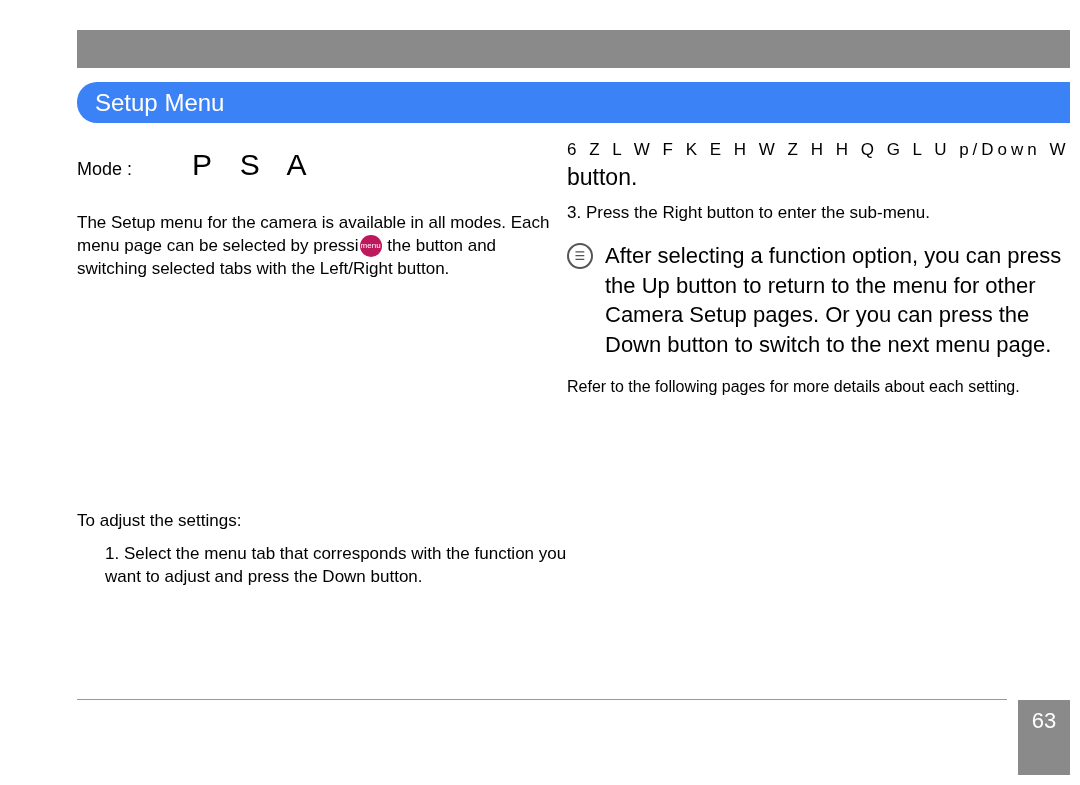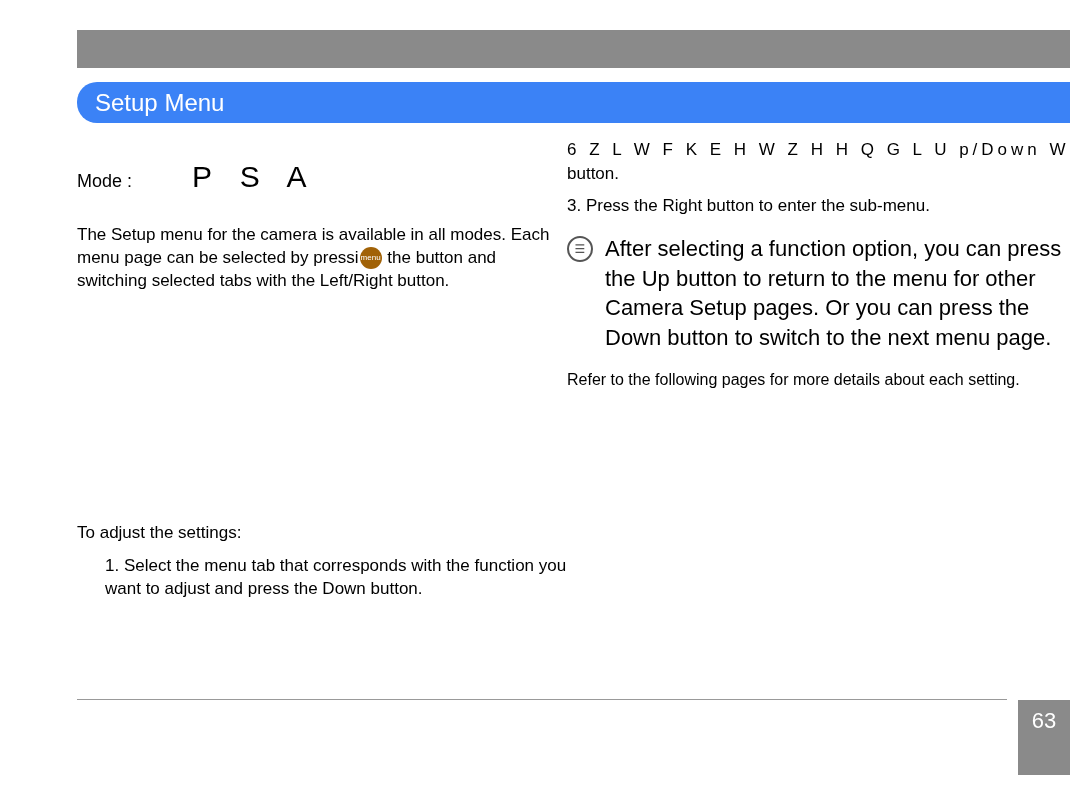--- a/index.html
+++ b/index.html
@@ -52,21 +52,21 @@
   }
   .col-right {
     position: absolute;
     left: 490px;
     top: 0;
     width: 503px;
   }
   .mode-row {
     display: flex;
     align-items: baseline;
-    margin-top: 20px;
+    margin-top: 8px;
     margin-bottom: 30px;
   }
   .mode-label {
     font-size: 18px;
     margin-right: 60px;
   }
   .mode-letters {
     font-size: 30px;
     letter-spacing: 10px;
   }
@@ -75,21 +75,21 @@
     line-height: 1.35;
     margin-bottom: 10px;
   }
   .menu-icon {
     display: inline-flex;
     align-items: center;
     justify-content: center;
     width: 22px;
     height: 22px;
     border-radius: 50%;
-    background: #a16207;
+    background: #be185d;
     color: #fff;
     font-size: 8px;
     vertical-align: middle;
     margin: 0 1px;
   }
   .adjust-head {
     font-size: 17px;
     margin-top: 230px;
     margin-bottom: 12px;
   }
@@ -99,21 +99,21 @@
     padding-left: 28px;
     margin-bottom: 8px;
   }
   .garbled {
     font-size: 17px;
     letter-spacing: 4px;
     white-space: nowrap;
     overflow: hidden;
   }
   .r-button {
-    font-size: 17px;
+    font-size: 23px;
     margin-top: 4px;
     margin-bottom: 12px;
   }
   .step3 {
     font-size: 17px;
     margin-bottom: 18px;
   }
   .note-box {
     display: flex;
     align-items: flex-start;

